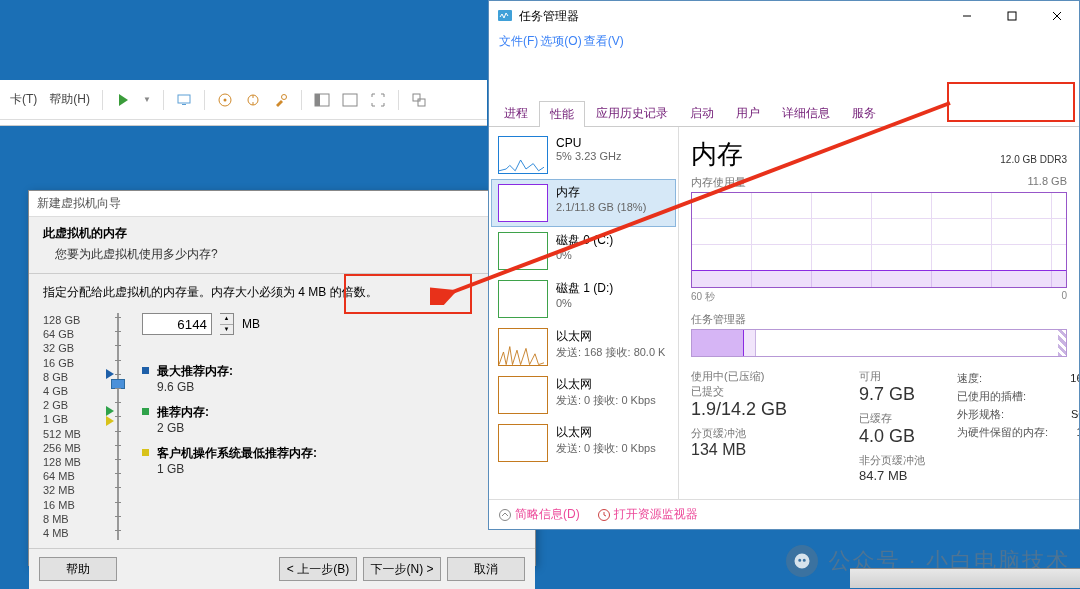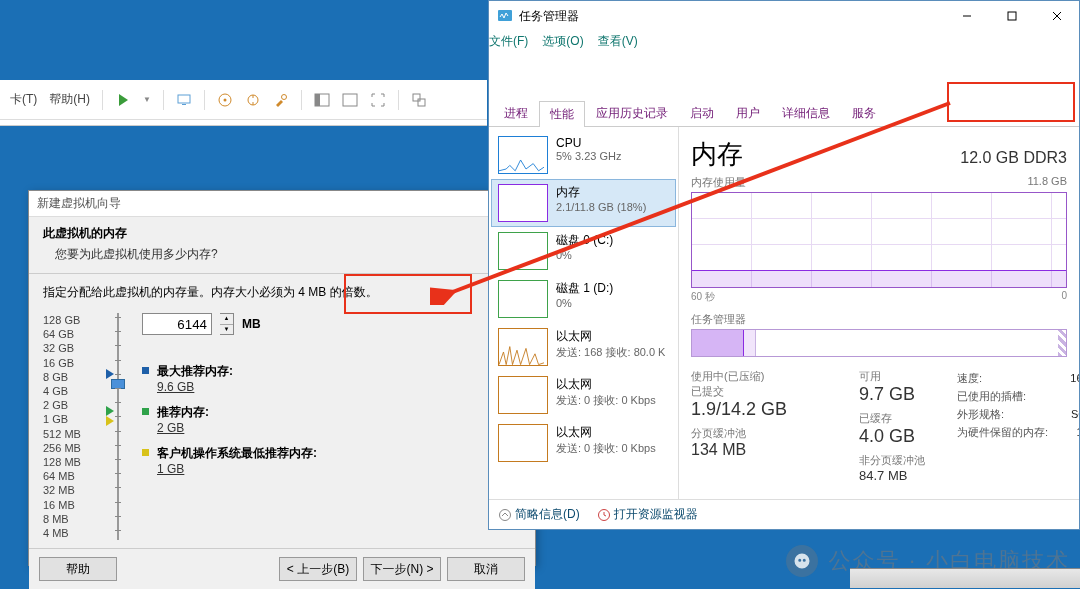--- a/index.html
+++ b/index.html
@@ -50,81 +50,81 @@
   .marker.yellow{ border-left:8px solid #d8c21a; }
   .marker.green { border-left:8px solid #2fa24a; }
   .mem-right { flex:1; padding-left: 4px; }
   .mem-field-row { display:flex; align-items:center; gap:8px; margin-bottom:28px; }
   .mem-field-row label { flex:1; }
   .mem-input { width:70px; height:22px; border:1px solid #888; background:#fff; text-align:right; padding:0 4px; }
   .spinner { width:14px; height:22px; border:1px solid #888; border-left:none;
     display:flex; flex-direction:column; background:#eee; }
   .spinner div{ flex:1; font-size:6px; text-align:center; line-height:9px; border-bottom:1px solid #aaa; }
   .spinner div:last-child{ border-bottom:none; }
-  .mem-unit{ width:22px;font-weight:bold; }
+  .mem-unit{ width:22px; }
   .rec-block { margin-bottom:10px; display:flex; gap:8px; align-items:flex-start; }
   .sq { width:7px; height:7px; margin-top:4px; }
   .sq.blue{ background:#1e5fa8;} .sq.green{ background:#2fa24a;} .sq.yellow{ background:#d8c21a;}
   .rec-block .txt b{ font-weight:bold; }
-  .rec-block .txt div{ color:#333;text-decoration:underline; }
+  .rec-block .txt div{ color:#333; }
   .wizard-buttons { display:flex; justify-content:flex-end; gap:6px; padding:8px 10px; border-top:1px solid #ccc; background:#f0f0f0; }
   .wizard-buttons .left{ margin-right:auto; }
   .wizard-buttons button, .btn {
     min-width:78px; height:24px; background:#e1e1e1; border:1px solid #999; font-size:12px;
   }
   .highlight-box-1 { position:absolute; border:2px solid #e8311a; }
   .hb-mem { left:344px; top:274px; width:128px; height:40px; }
   .hb-head { left:947px; top:82px; width:128px; height:40px; }
 
   
   .tm {
     position:absolute; left:488px; top:0; width:592px; height:530px;
     background:#fff; border:1px solid #5a8dbb;
     display:flex; flex-direction:column;
   }
   .tm-titlebar { display:flex; align-items:center; height:30px; padding:0 0 0 8px; gap:6px; }
   .win-btns{ margin-left:auto; display:flex; }
   .win-btn{ width:45px; height:28px; display:flex; align-items:center; justify-content:center; }
-  .tm-menu { display:flex; gap:14px; padding:2px 0 6px; color:#0f766e; }
+  .tm-menu { display:flex; gap:2px; padding:2px 10px 6px; color:#3b82f6; }
   .tm-tabs { display:flex; border-bottom:1px solid #ccc; padding:0 4px; }
   .tm-tab { padding:4px 10px; border:1px solid transparent; border-bottom:none; cursor:default; color:#701a75;margin-top:44px; }
   .tm-tab.active { border-color:#ccc; background:#fff; position:relative; top:1px; }
   .tm-main { flex:1; display:flex; overflow:hidden; }
   .tm-side { width:190px; border-right:1px solid #ddd; overflow:hidden; padding:4px 2px; }
   .side-item { display:flex; gap:8px; padding:4px 6px; border:1px solid transparent; align-items:flex-start; min-height:48px; }
   .side-item.sel { background:#d6e8f7; border:1px solid #8ab6dd; }
   .side-thumb { width:50px; height:38px; border:1px solid #1e7fd6; background:#fff; flex-shrink:0; position:relative; overflow:hidden; }
   .side-thumb.mem{ border-color:#8a2be2; }
   .side-thumb.disk{ border-color:#3ea24a; }
   .side-thumb.net{ border-color:#c47a1f; }
   .side-info .t{ font-size:12px; color:#000; }
   .side-info .s{ font-size:11px; color:#666; white-space:nowrap; }
   .spark { position:absolute; left:0; right:0; bottom:0; height:60%; }
   .tm-right { flex:1; padding:10px 12px; display:flex; flex-direction:column; overflow:hidden; }
   .tm-head { display:flex; justify-content:space-between; align-items:baseline; }
   .tm-head h1{ font-size:26px; font-weight:400; }
-  .tm-head .r{ font-size:16px; color:#333; }
+  .tm-head .r{ font-size:10px; color:#333; }
   .tm-sub { font-size:11px; color:#777; display:flex; justify-content:space-between; margin-top:3px; }
   .chart{ border:1px solid #9756c9; height:104px; margin-top:2px; background:repeating-linear-gradient(to right, transparent 0 59px, #e7d9f3 59px 60px), repeating-linear-gradient(to bottom, transparent 0 25px, #e7d9f3 25px 26px); position:relative; }
   .chart .used{ position:absolute; left:0; bottom:0; height:18%; width:100%; background:rgba(138,43,226,.15); border-top:1px solid #8a2be2;}
   .axis { font-size:10px; color:#888; display:flex; justify-content:space-between; margin-top:2px;}
   .sec-label{ font-size:11px; color:#777; margin-top:8px; }
   .comp-chart{ border:1px solid #b798d6; height:30px; margin-top:2px; display:flex; }
   .comp-chart .a{ background:rgba(138,43,226,.35); width:14%; border-right:1px solid #8a2be2;}
   .comp-chart .b{ background:rgba(138,43,226,.12); width:3%; border-right:1px solid #c9b3e2;}
   .comp-chart .c{ flex:1; }
   .comp-chart .d{ width:8px; background:repeating-linear-gradient(45deg,#c9b3e2 0 3px,transparent 3px 6px);}
   .stats{ display:grid; grid-template-columns: 160px 90px 150px; column-gap:8px; margin-top:12px;}
   .stats .lbl{ font-size:11px; color:#777; }
   .stats .val{ font-size:18px; color:#333; margin-bottom:6px; }
   .meta{ font-size:11px; color:#555; line-height:18px; }
   .meta .row{ display:flex; justify-content:space-between; gap:6px;}
   .meta .row .v{ color:#222; text-align:right; white-space:nowrap; overflow:hidden; text-overflow:ellipsis; max-width:60px;}
   .tm-footer{ border-top:1px solid #ddd; padding:6px 10px; display:flex; gap:18px; align-items:center;}
-  .tm-footer a{ color:#0c4a6e; text-decoration:none; display:flex; align-items:center; gap:4px;}
+  .tm-footer a{ color:#ec4899; text-decoration:none; display:flex; align-items:center; gap:4px;}
 
   
   .arrow-svg{ position:absolute; left:430px; top:95px; width:540px; height:210px; pointer-events:none;}
 
   
   .wm{ position:absolute; right:10px; bottom:12px; font-size:22px; color:rgba(120,120,120,.55);
        display:flex; align-items:center; gap:10px; letter-spacing:2px;}
   .wm .circ{ width:32px; height:32px; border-radius:50%; background:rgba(120,120,120,.35); display:flex;align-items:center;justify-content:center;}
 </style>
 </head>

